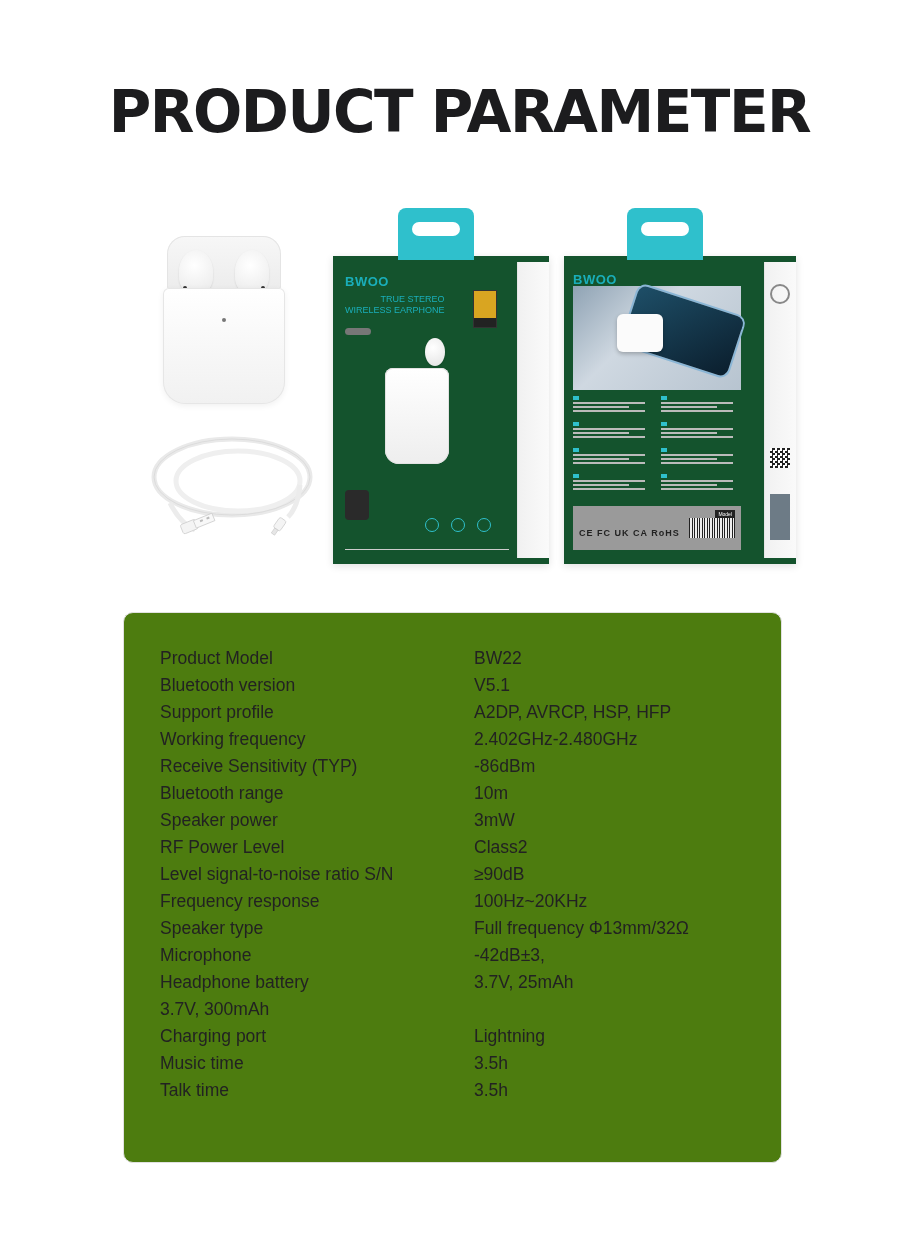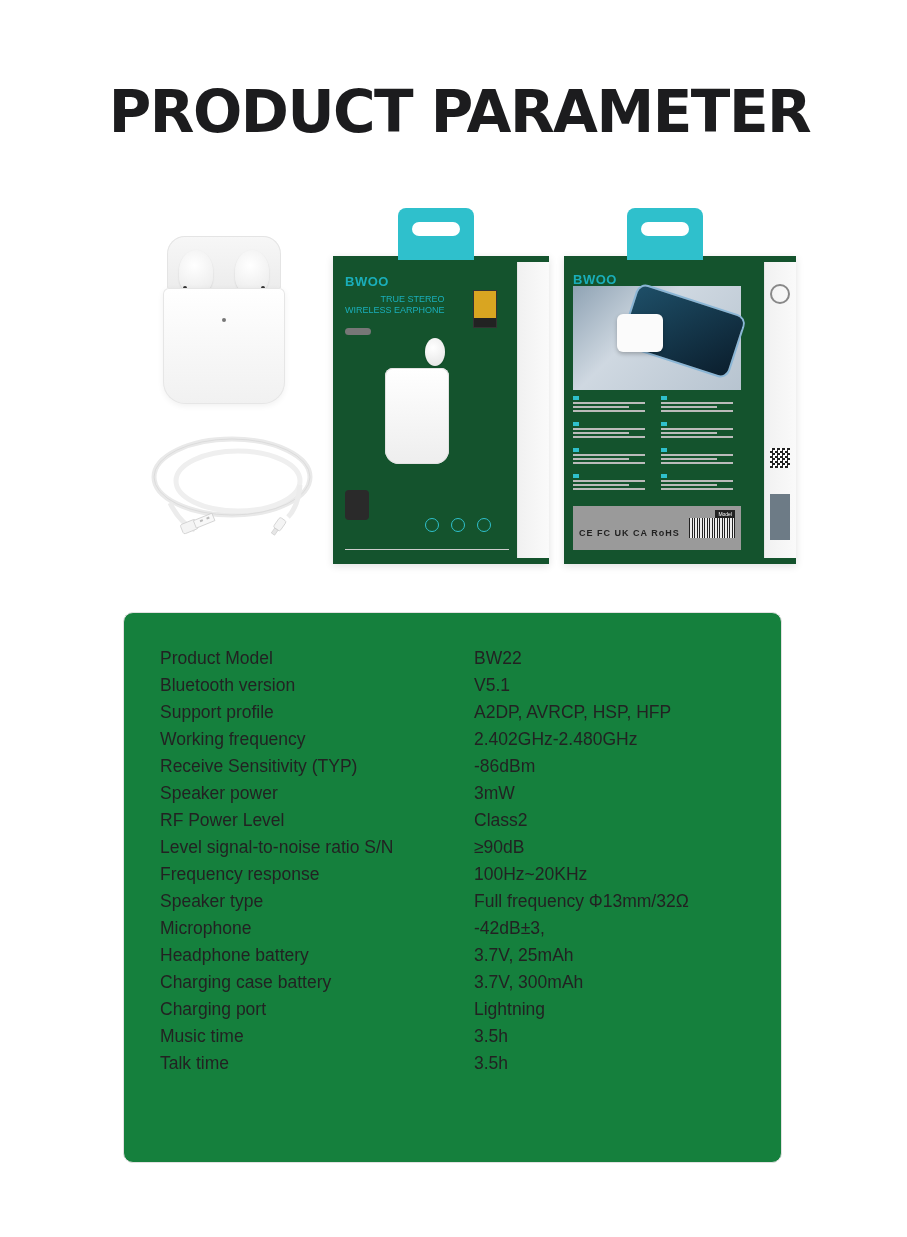--- a/index.html
+++ b/index.html
@@ -132,21 +132,21 @@
       position: absolute; right: 6px; top: 186px; width: 20px; height: 20px;
       background: repeating-conic-gradient(#222 0 25%, #fff 0 50%) 0 0 / 5px 5px;
     }
     .box2 .qr2 {
       position: absolute; right: 6px; top: 232px; width: 20px; height: 46px; background: #6d7b86;
     }
 
     
     .spec-card {
       position: absolute; left: 123px; top: 612px; width: 659px; height: 551px;
-      border: 1px solid #e1e1e1; border-radius: 10px; background: #15803d;
+      border: 1px solid #e1e1e1; border-radius: 10px; background: #4d7c0f;
     }
     .spec-list { position: absolute; left: 36px; top: 32px; right: 20px; }
     .spec-row { display: flex; height: 27px; align-items: center; font-size: 17.5px; color: #222; }
     .spec-label { width: 314px; }
     .spec-value { flex: 1; }
   </style>
 </head>
 <body>
 
 <h1 class="title">PRODUCT PARAMETER</h1>
@@ -292,20 +292,24 @@
       </div>
       <div class="spec-row">
         <div class="spec-label">Working frequency</div>
         <div class="spec-value">2.402GHz-2.480GHz</div>
       </div>
       <div class="spec-row">
         <div class="spec-label">Receive Sensitivity (TYP)</div>
         <div class="spec-value">-86dBm</div>
       </div>
       <div class="spec-row">
+        <div class="spec-label">Bluetooth range</div>
+        <div class="spec-value">10m</div>
+      </div>
+      <div class="spec-row">
         <div class="spec-label">Speaker power</div>
         <div class="spec-value">3mW</div>
       </div>
       <div class="spec-row">
         <div class="spec-label">RF Power Level</div>
         <div class="spec-value">Class2</div>
       </div>
       <div class="spec-row">
         <div class="spec-label">Level signal-to-noise ratio S/N</div>
         <div class="spec-value">≥90dB</div>
@@ -320,21 +324,20 @@
       </div>
       <div class="spec-row">
         <div class="spec-label">Microphone</div>
         <div class="spec-value">-42dB±3,</div>
       </div>
       <div class="spec-row">
         <div class="spec-label">Headphone battery</div>
         <div class="spec-value">3.7V, 25mAh</div>
       </div>
       <div class="spec-row">
-        <div class="spec-label">Charging case battery</div>
         <div class="spec-value">3.7V, 300mAh</div>
       </div>
       <div class="spec-row">
         <div class="spec-label">Charging port</div>
         <div class="spec-value">Lightning</div>
       </div>
       <div class="spec-row">
         <div class="spec-label">Music time</div>
         <div class="spec-value">3.5h</div>
       </div>

